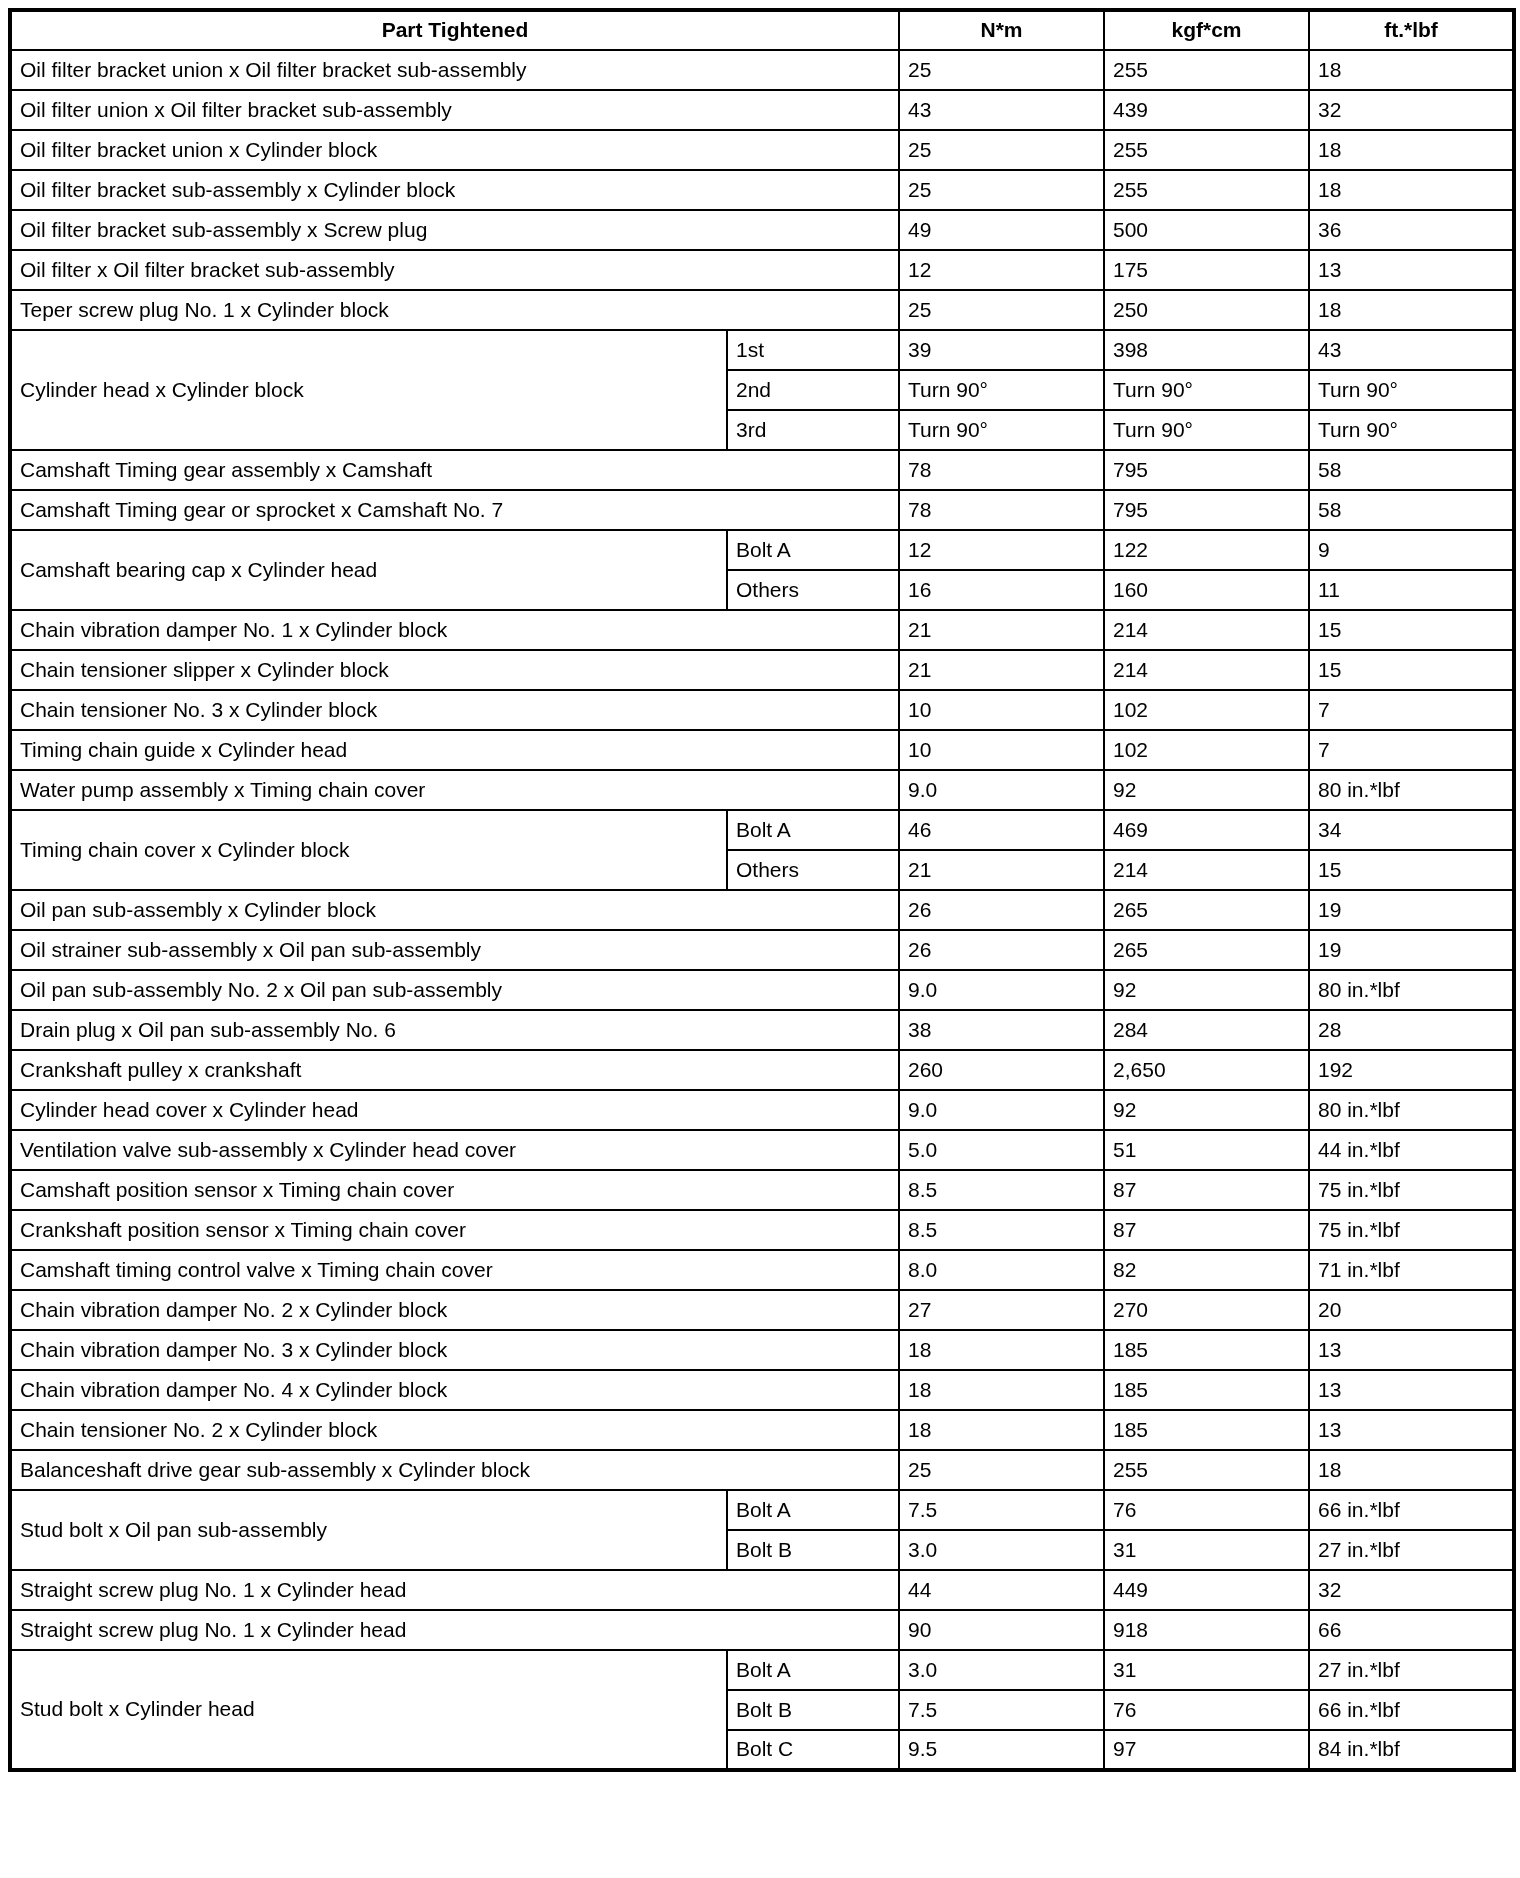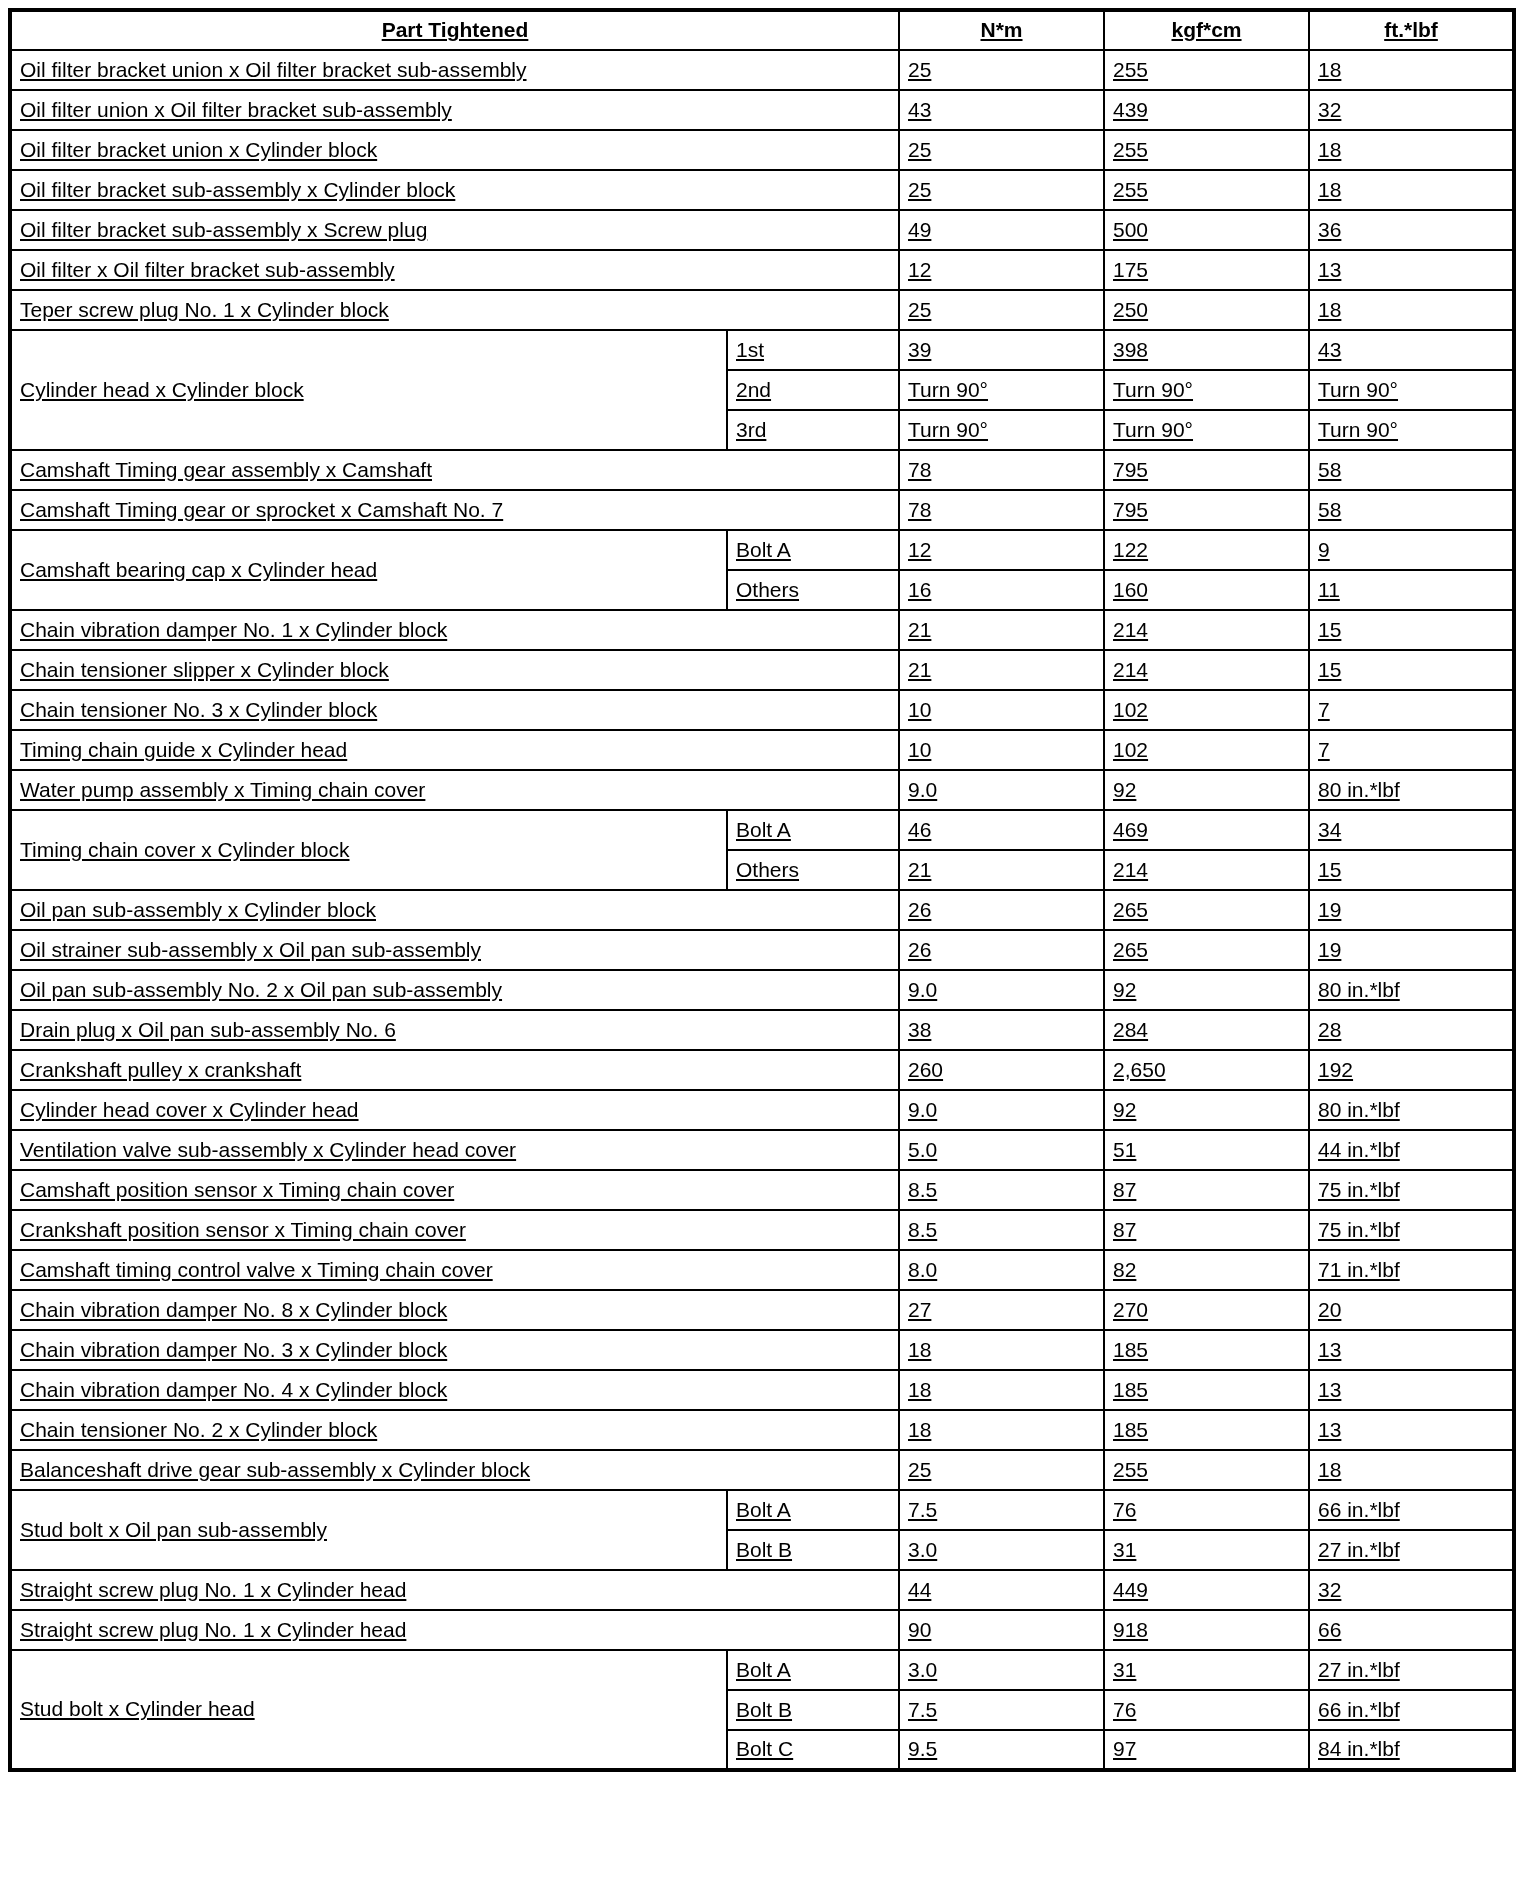--- a/index.html
+++ b/index.html
@@ -3,21 +3,21 @@
 <meta charset="utf-8">
 <style>
   * { box-sizing: border-box; }
   html, body { margin: 0; padding: 0; background: #ffffff; }
   body {
     width: 1520px;
     min-height: 1878px;
     font-family: "Liberation Sans", sans-serif;
     color: #000000;
   }
-  .page { padding: 8px; text-decoration: underline; }
+  .page { padding: 8px; }
   table.torque {
     width: 1504px;
     border-collapse: collapse;
     table-layout: fixed;
     border: 4px solid #000000;
   }
   .torque th, .torque td {
     border: 2px solid #000000;
     font-size: 21px;
     line-height: 1.15;
@@ -240,21 +240,21 @@
           <td>87</td>
           <td>75 in.*lbf</td>
         </tr>
         <tr>
           <td colspan="2">Camshaft timing control valve x Timing chain cover</td>
           <td>8.0</td>
           <td>82</td>
           <td>71 in.*lbf</td>
         </tr>
         <tr>
-          <td colspan="2">Chain vibration damper No. 8 x Cylinder block</td>
+          <td colspan="2">Chain vibration damper No. 2 x Cylinder block</td>
           <td>27</td>
           <td>270</td>
           <td>20</td>
         </tr>
         <tr>
           <td colspan="2">Chain vibration damper No. 3 x Cylinder block</td>
           <td>18</td>
           <td>185</td>
           <td>13</td>
         </tr>

